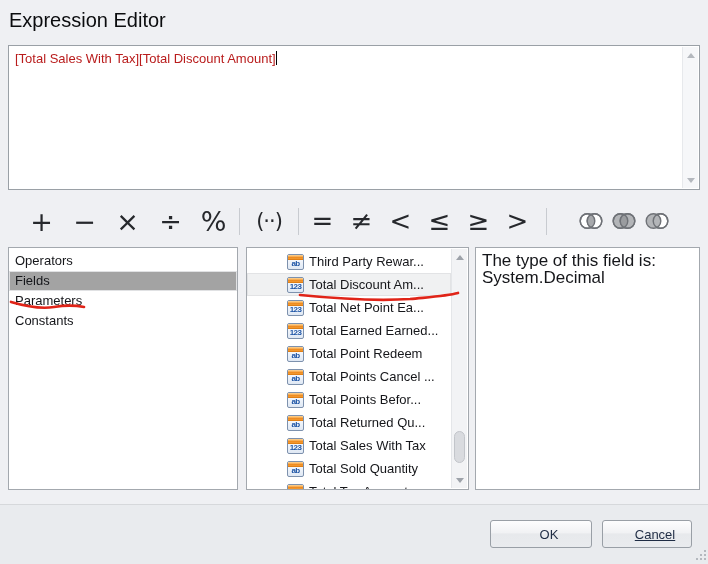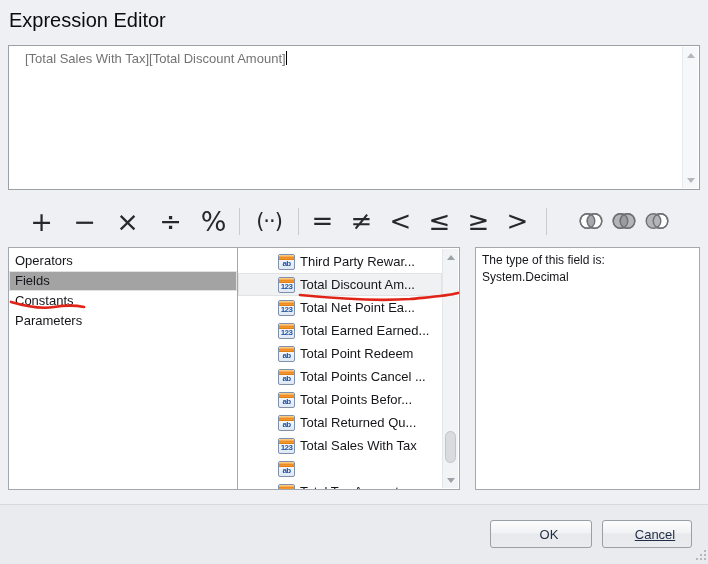--- a/index.html
+++ b/index.html
@@ -7,21 +7,21 @@
   body { font-family:"Liberation Sans","DejaVu Sans",sans-serif; background:#eff0f3; }
 
   .window { position:relative; width:708px; height:564px; background:#eff0f3; overflow:hidden; }
   .bottom-strip { position:absolute; left:0; right:0; top:504px; bottom:0; background:#e9ebee; border-top:1px solid #d6d8db; }
 
   .title { position:absolute; left:9px; top:9px; font-size:20px; color:#0b0c0e; }
 
   
   .editor { position:absolute; left:8px; top:45px; width:692px; height:145px;
             background:#fff; border:1px solid #9aa0a6; }
-  .editor-text { position:absolute; left:16px; top:5px; right:24px; font-size:13px; color:#737373; white-space:pre-wrap; }
+  .editor-text { position:absolute; left:6px; top:5px; right:24px; font-size:13px; color:#b91c1c; white-space:pre-wrap; }
   .caret { display:inline-block; width:1px; height:14px; background:#000; vertical-align:-2px; }
 
   .vscroll { position:absolute; top:1px; bottom:1px; right:1px; width:16px; background:#f6f7f9; border-left:1px solid #e7e9ec; }
   .arr { position:absolute; left:0; right:0; height:16px; display:flex; align-items:center; justify-content:center; }
   .arr.up { top:0; } .arr.down { bottom:0; }
   .tri-up { width:0; height:0; border-left:4px solid transparent; border-right:4px solid transparent; border-bottom:5px solid #b4b8be; }
   .tri-down { width:0; height:0; border-left:4px solid transparent; border-right:4px solid transparent; border-top:5px solid #b4b8be; }
   .thumb { position:absolute; left:2px; width:11px; border-radius:6px; background:#d9dbdf; border:1px solid #c2c5ca; }
 
   
@@ -34,21 +34,21 @@
   .tbtn.cmp { width:39px; height:40px; font-size:26px; }
   .tbtn.paren { width:50px; height:40px; font-size:21px; letter-spacing:-1px; }
   .tsep { width:1px; height:27px; background:#c8cbd0; margin:0 4px; }
   .tsep.s2 { margin:0 9px; }
   .tbtn.venn { width:33px; height:40px; }
   .tbtn.venn.first { margin-left:18px; }
 
   
   .panel { position:absolute; top:247px; height:243px; background:#fff; border:1px solid #a3a8ae; overflow:hidden; }
   .panel.left   { left:8px;   width:230px; }
-  .panel.middle { left:237px; width:223px; }
+  .panel.middle { left:246px; width:223px; }
   .panel.right  { left:475px; width:225px; }
 
   .cat-rows { padding-top:3px; }
   .cat-row { height:20px; line-height:20px; padding-left:6px; font-size:13px; color:#15161a; cursor:default; }
   .cat-row.selected { background:#a3a3a3; box-shadow:inset 0 0 0 1px #e0e1e3; }
 
   .field-rows { position:absolute; left:0; top:0; right:17px; bottom:0; padding-top:2px; overflow:hidden; }
   .field-row { height:23px; display:flex; align-items:center; padding-left:40px; font-size:13px; color:#15161a; cursor:default; }
   .field-row.selected { background:#f0f1f2; box-shadow:inset 0 0 0 1px #e2e3e5; }
   .field-label { margin-left:5px; white-space:nowrap; }
@@ -59,21 +59,21 @@
   .fi-bar { position:absolute; top:0; left:0; right:0; height:5px;
             background:linear-gradient(#fdd79b 0%, #f6a13f 50%, #ee8a1f 55%, #f29b33 100%);
             border-bottom:1px solid #e07f15; }
   .fi-text { position:absolute; top:5px; left:0; right:0; bottom:0; display:flex; align-items:center; justify-content:center;
              font-size:8px; line-height:8px; font-weight:bold; color:#1e55a6; letter-spacing:-0.6px; }
 
   .panel-scroll { top:1px; bottom:1px; right:1px; width:16px; background:#f2f3f5; border-left:1px solid #e4e6e9; }
   .panel-scroll .tri-up { border-bottom-color:#9da2a9; }
   .panel-scroll .tri-down { border-top-color:#9da2a9; }
 
-  .info-text { padding:4px 6px; font-size:12px; color:#15161a; line-height:17px; }
+  .info-text { padding:4px 6px; font-size:17px; color:#15161a; line-height:17px; }
 
   
   .annot { position:absolute; pointer-events:none; }
 
   
   .btn { position:absolute; top:520px; height:28px; font-size:13px; color:#1f2c44;
          background:linear-gradient(#fdfdfe 0%, #f1f2f4 45%, #e7e9ec 50%, #e9ebee 100%);
          border:1px solid #999fa6; border-radius:3px; cursor:pointer;
          font-family:"Liberation Sans","DejaVu Sans",sans-serif;padding-left:16px; }
   .btn.ok { left:490px; width:102px; }
@@ -166,25 +166,25 @@
 
         <div class="cat-row">
           <span class="cat-label">Operators</span>
         </div>
 
         <div class="cat-row selected">
           <span class="cat-label">Fields</span>
         </div>
 
         <div class="cat-row">
+          <span class="cat-label">Parameters</span>
+        </div>
+
+        <div class="cat-row">
           <span class="cat-label">Constants</span>
-        </div>
-
-        <div class="cat-row">
-          <span class="cat-label">Parameters</span>
         </div>
       </div>
   </div>
 
   <div class="panel middle">
     <div class="field-rows">
 
         <div class="field-row">
           <span class="field-icon">
             <span class="fi-bar"></span>
@@ -255,20 +255,21 @@
             <span class="fi-text">123</span>
           </span>
           <span class="field-label">Total Sales With Tax</span>
         </div>
 
         <div class="field-row">
           <span class="field-icon">
             <span class="fi-bar"></span>
             <span class="fi-text">ab</span>
           </span>
+          <span class="field-label">Total Sold Quantity</span>
         </div>
 
         <div class="field-row">
           <span class="field-icon">
             <span class="fi-bar"></span>
 
           </span>
           <span class="field-label">Total Tax Amount</span>
         </div>
       </div>

